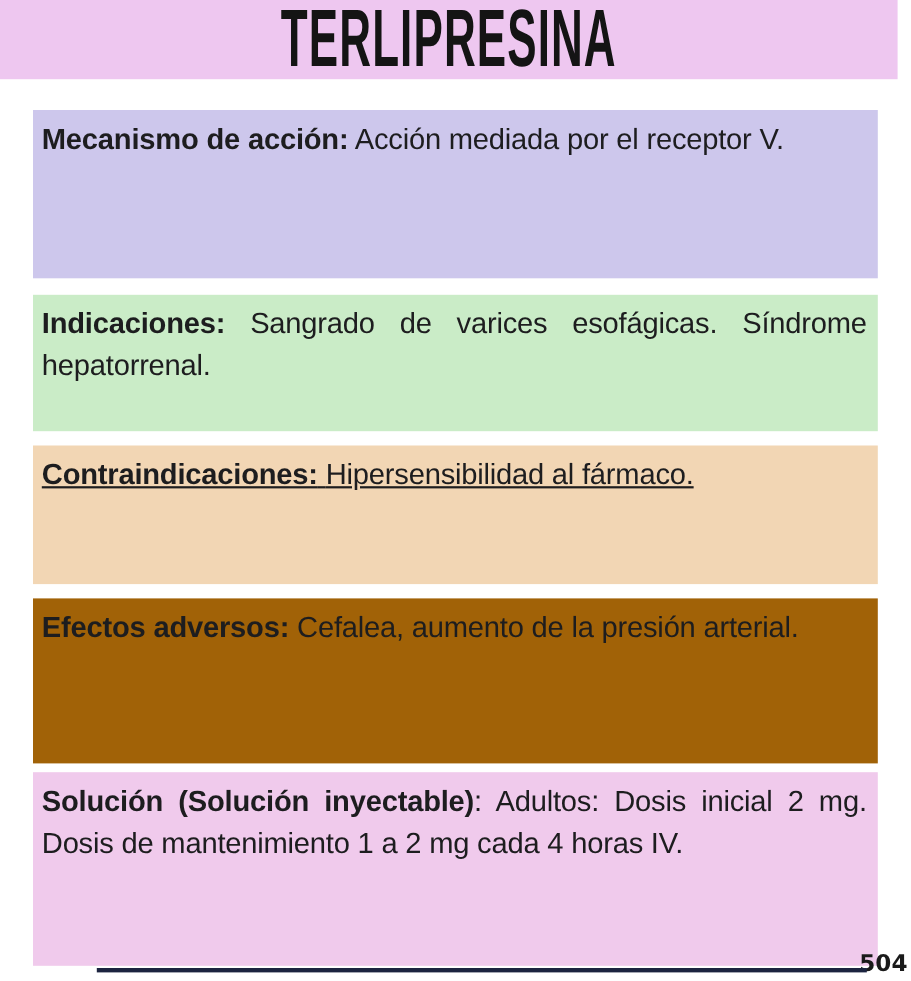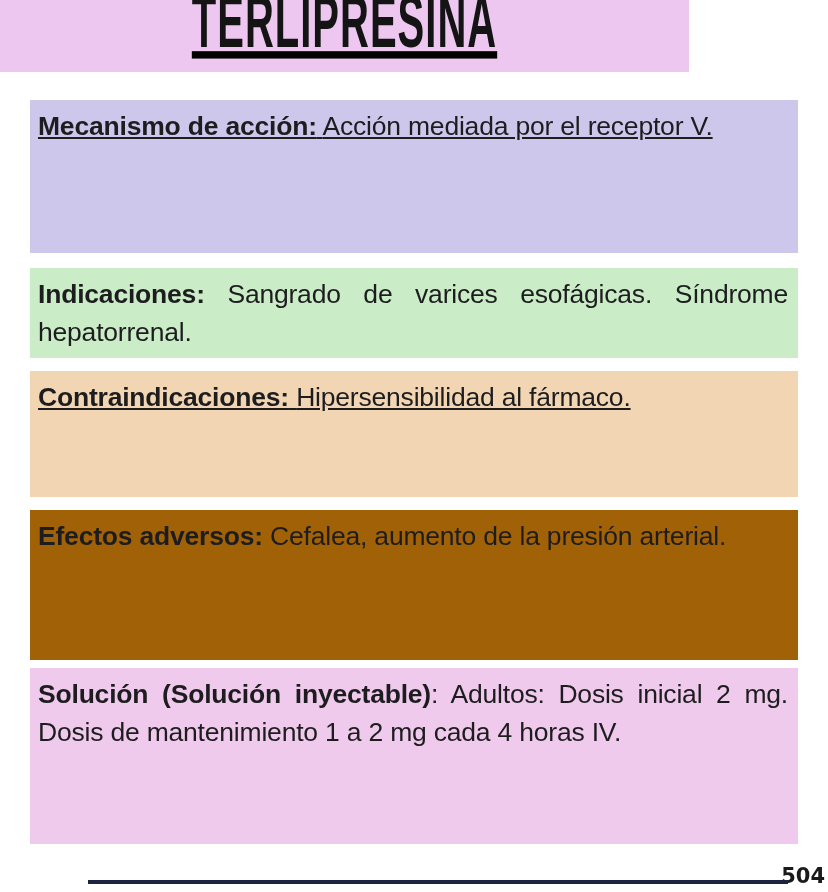--- a/index.html
+++ b/index.html
@@ -4,22 +4,22 @@
 <style>
   html, body { margin: 0; padding: 0; }
   body {
     width: 828px; height: 892px;
     background: #ffffff;
     font-family: "Liberation Sans", "DejaVu Sans", sans-serif;
     position: relative;
     overflow: hidden;
   }
   .header {
-    width: 689px; height: 72px;
-    display: flex; align-items: flex-start; justify-content: center; text-decoration: underline;
+    width: 816px; height: 72px;
+    display: flex; align-items: center; justify-content: center;
   }
   .title {
     margin: 0;
     font-size: 40px;
     font-weight: 700;
     letter-spacing: 1px;
     color: #141414;
     transform: scaleY(1.85);
     transform-origin: center;
     white-space: nowrap;
@@ -33,21 +33,21 @@
   }
   .txt {
     margin: 0;
     font-size: 26.5px;
     line-height: 1.45;
     letter-spacing: -0.2px;
     text-align: justify;
   }
   .lbl { font-weight: 700; }
   .s1 { margin-top: 28px; height: 153px; }
-  .s2 { margin-top: 15px; height: 90px; }
+  .s2 { margin-top: 15px; height: 124px; }
   .s3 { margin-top: 13px; height: 126px; }
   .s4 { margin-top: 13px; height: 150px; }
   .s5 { margin-top: 8px;  height: 176px; }
   .pagenum {
     position: absolute;
     right: 3px; bottom: 4px;
     font-family: "DejaVu Sans", sans-serif;
     font-weight: 700;
     font-size: 21px;
     color: #1a1a1a;
@@ -60,21 +60,21 @@
 </style>
 </head>
 <body>
 
 <div class="page">
 
   <header class="header" style="background: rgb(238, 199, 240);">
     <h1 class="title">TERLIPRESINA</h1>
   </header>
 
-  <section class="box s1" style="background: rgb(205, 199, 236); text-decoration: underline;">
+  <section class="box s1" style="background: rgb(205, 199, 236);">
     <p class="txt"><b class="lbl">Mecanismo de acción:</b> <span>Acción mediada por el receptor V.</span></p>
   </section>
 
   <section class="box s2" style="background: rgb(202, 236, 199);">
     <p class="txt"><b class="lbl">Indicaciones:</b> <span>Sangrado de varices esofágicas. Síndrome hepatorrenal.</span></p>
   </section>
 
   <section class="box s3" style="background: rgb(242, 214, 180); text-decoration: underline;">
     <p class="txt"><b class="lbl">Contraindicaciones:</b> <span>Hipersensibilidad al fármaco.</span></p>
   </section>

